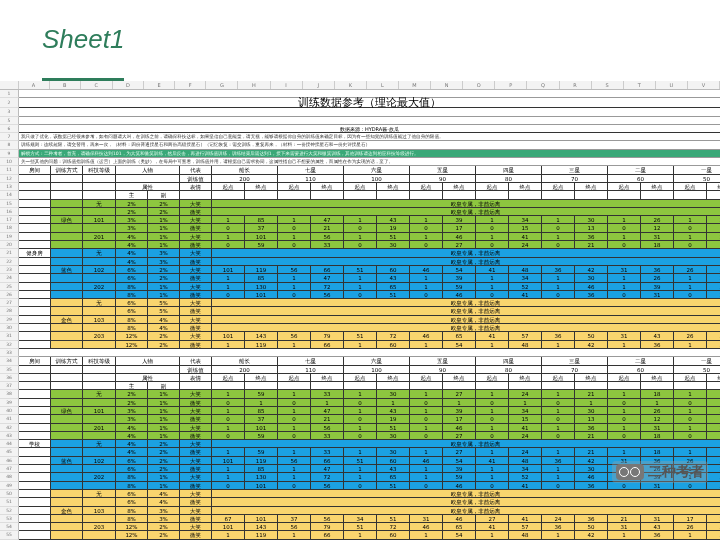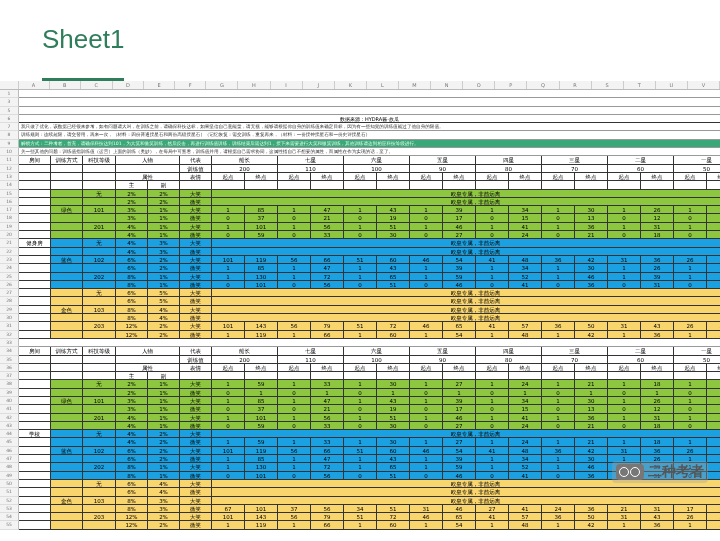--- a/index.html
+++ b/index.html
@@ -1,17 +1,17 @@
 <!DOCTYPE html>
 <html><head>
 <meta charset="utf-8">
 <style>
   html, body { margin:0; padding:0; background:#ffffff; }
   body { width:720px; height:541px; overflow:hidden; position:relative; font-family:"DejaVu Sans", sans-serif; }
-  .sheet-title { position:absolute; left:42px; top:24px; font-size:26px; color:#2e7d5b; font-family:"Liberation Sans", sans-serif; }
+  .sheet-title { position:absolute; left:42px; top:24px; font-size:26px; color:#2e7d5b; font-family:"Liberation Sans", sans-serif;font-style:italic; }
   .sheet-underline { position:absolute; left:42px; top:78px; width:82px; height:3px; background:#2e7d5b; }
   .grid { position:absolute; left:0; top:81px; width:720px; }
   .colhdr { display:flex; height:8px; background:#f3f3f3; border-bottom:1px solid #bbb; }
   .colhdr div { font-size:5px; color:#777; text-align:center; border-right:1px solid #ccc; line-height:8px; box-sizing:border-box; }
   .rowwrap { position:relative; }
   .r { display:flex; height:8.3px; font-size:5.5px; line-height:8.3px; box-sizing:border-box; }
   .rn { width:19px; background:#f3f3f3; color:#777; text-align:center; border-right:1px solid #bbb; border-bottom:1px solid #ddd; font-size:4.5px; flex:none; box-sizing:border-box; }
   .c { border-right:1px solid #333; border-bottom:1px solid #333; text-align:center; box-sizing:border-box; overflow:hidden; white-space:nowrap; flex:none; }
   .green { background:#8dc63f; }
   .blue { background:#1ba1e2; }
@@ -58,20 +58,24 @@
       <div style="width: 33px;">S</div>
       <div style="width: 33px;">T</div>
       <div style="width: 33px;">U</div>
       <div style="width: 33px;">V</div>
     </div>
   <div id="rows" class="rowwrap">
       <div class="r">
         <div class="rn">1</div>
         <div class="note"></div>
       </div>
+      <div class="r" style="height: 10px; line-height: 10px;">
+        <div class="rn">2</div>
+        <div class="title-row">训练数据参考（理论最大值）</div>
+      </div>
       <div class="r">
         <div class="rn">3</div>
         <div class="note"></div>
       </div>
       <div class="r">
         <div class="rn">5</div>
         <div class="note"></div>
       </div>
       <div class="r">
         <div class="rn">6</div>

